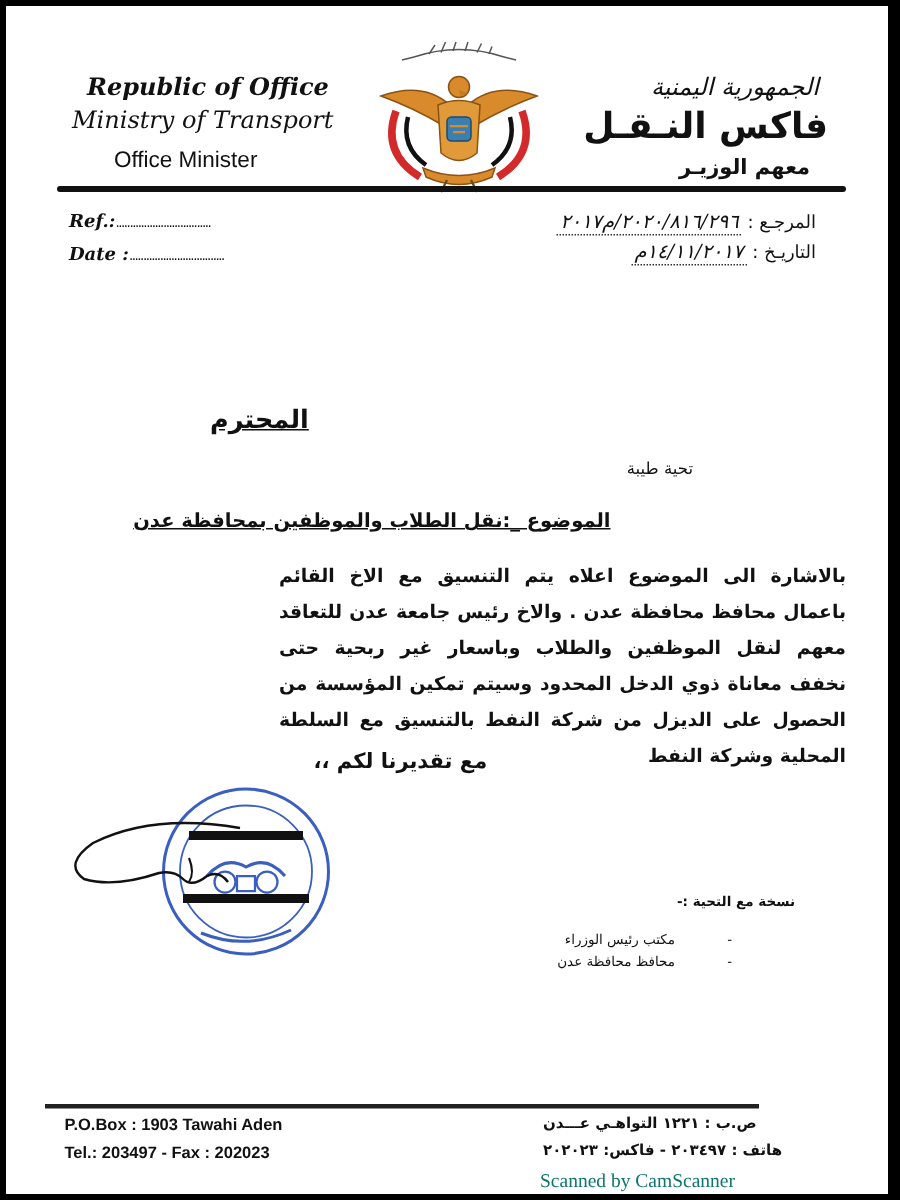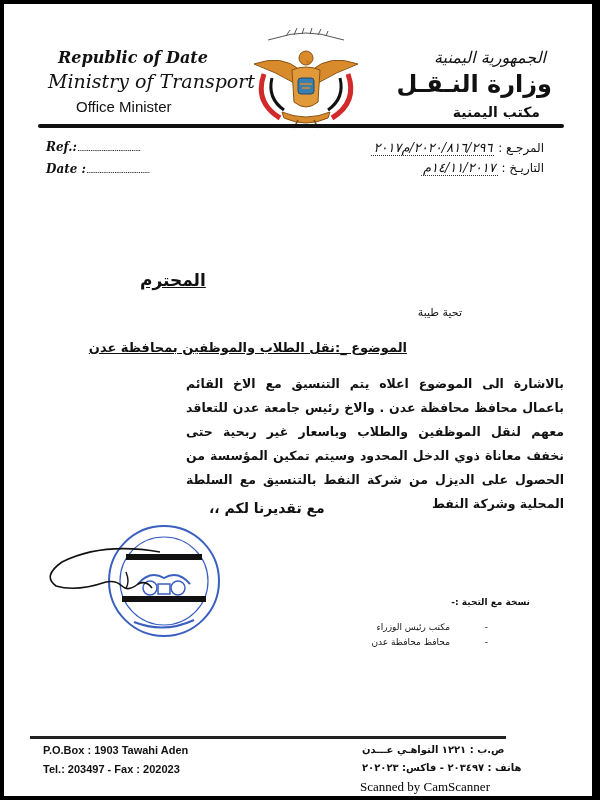--- a/index.html
+++ b/index.html
@@ -7,21 +7,21 @@
   .page {
     position: absolute; left: 4px; top: 4px; width: 588px; height: 792px;
     background: #fff; color: #111;
     font-family: "DejaVu Sans", sans-serif;
   }
   .abs { position: absolute; }
   .en-script { font-family: "DejaVu Serif", serif; font-style: italic; font-weight: bold; }
   .ar { direction: rtl; font-family: "DejaVu Sans", sans-serif; }
 
   .hdr-en-1 { left: 54px; top: 44px; font-size: 16px; }
-  .hdr-en-2 { left: 44px; top: 66px; font-size: 19px; font-weight: normal; font-style: italic; font-family: "DejaVu Serif", serif; }
+  .hdr-en-2 { left: 44px; top: 66px; font-size: 16px; font-weight: normal; font-style: italic; font-family: "DejaVu Serif", serif; }
   .hdr-en-3 { left: 72px; top: 94px; font-size: 15px; font-family: "Liberation Sans", sans-serif; }
 
   .hdr-ar-1 { right: 46px; top: 44px; font-size: 16px; font-style: italic; font-family: "DejaVu Serif", serif; }
   .hdr-ar-2 { right: 40px; top: 66px; font-size: 24px; font-weight: bold; letter-spacing: 2px; }
   .hdr-ar-3 { right: 52px; top: 100px; font-size: 14px; font-weight: bold; }
 
   .emblem { left: 242px; top: 20px; width: 120px; height: 106px; }
 
   .rule-top { left: 34px; top: 120px; width: 526px; height: 4px; background: #111; border-radius: 2px; }
 
@@ -47,28 +47,28 @@
   .cc-title { right: 62px; top: 593px; font-size: 9px; font-weight: bold; }
   .cc-list { right: 104px; top: 616px; font-size: 9px; line-height: 15px; }
   .cc-list li { list-style: none; position: relative; padding-right: 38px; }
   .cc-list li::before { content: "-"; position: absolute; right: 0; }
 
   .rule-bottom { left: 26px; top: 732px; width: 476px; height: 3px; background: #222; }
   .foot-en-1 { left: 39px; top: 740px; font-size: 11px; font-weight: bold; font-family: "Liberation Sans", sans-serif; }
   .foot-en-2 { left: 39px; top: 759px; font-size: 11px; font-weight: bold; font-family: "Liberation Sans", sans-serif; }
   .foot-ar-1 { left: 358px; top: 740px; font-size: 10px; font-weight: bold; }
   .foot-ar-2 { left: 358px; top: 758px; font-size: 10px; font-weight: bold; }
-  .watermark { left: 356px; top: 775px; font-size: 13px; font-family: "Liberation Serif", serif; color: #000000; }
+  .watermark { left: 356px; top: 775px; font-size: 13px; font-family: "Liberation Serif", serif; color: #0f766e; }
 </style>
 </head>
 <body>
 
 <div class="page">
 
-  <div class="abs en-script hdr-en-1">Republic of Date</div>
+  <div class="abs en-script hdr-en-1">Republic of Office</div>
   <div class="abs hdr-en-2">Ministry of Transport</div>
   <div class="abs hdr-en-3">Office Minister</div>
 
   <div class="abs emblem">
     <svg width="120" height="106" viewBox="0 0 120 106">
 
       <g stroke="#555" stroke-width="1" fill="none">
         <path d="M30 14 Q60 4 90 14"></path>
         <path d="M40 12 l4 -6 M48 11 l3 -7 M56 10 l2 -6 M64 10 l2 -6 M72 11 l3 -6 M80 12 l2 -5"></path>
         <path d="M22 16 l8 -2 M90 14 l8 2"></path>
@@ -90,22 +90,22 @@
       <path d="M46 46 Q60 40 74 46 L72 78 Q60 88 48 78 Z" fill="#e09a3a" stroke="#8a5214" stroke-width="1"></path>
       <rect x="52" y="54" width="16" height="16" rx="3" fill="#3a7fb0" stroke="#204a6a" stroke-width="1"></rect>
       <path d="M54 60 h12 M56 64 h8" stroke="#d98a2b" stroke-width="1.5"></path>
 
       <path d="M36 88 Q60 98 84 88 L82 94 Q60 104 38 94 Z" fill="#d98a2b" stroke="#8a5214" stroke-width="1"></path>
       <path d="M52 96 l-4 8 M68 96 l4 8" stroke="#6b4a1a" stroke-width="1.5"></path>
     </svg>
   </div>
 
   <div class="abs ar hdr-ar-1">الجمهورية اليمنية</div>
-  <div class="abs ar hdr-ar-2">وزارة النـقـل</div>
-  <div class="abs ar hdr-ar-3">مكتب اليمنية</div>
+  <div class="abs ar hdr-ar-2">فاكس النـقـل</div>
+  <div class="abs ar hdr-ar-3">معهم الوزيـر</div>
 
   <div class="abs rule-top"></div>
 
   <div class="abs en-script ref-line">
     <span>Ref.:</span><span class="dots">..................................</span>
   </div>
   <div class="abs en-script date-line">
     <span>Date :</span><span class="dots">..................................</span>
   </div>
 

